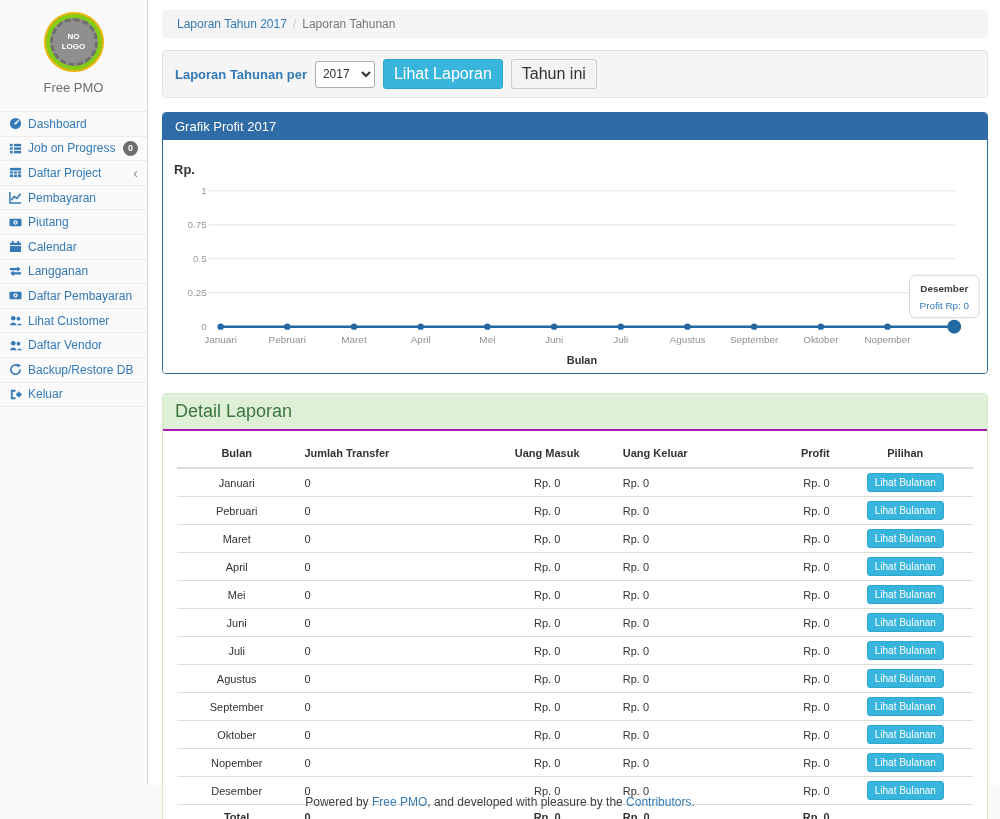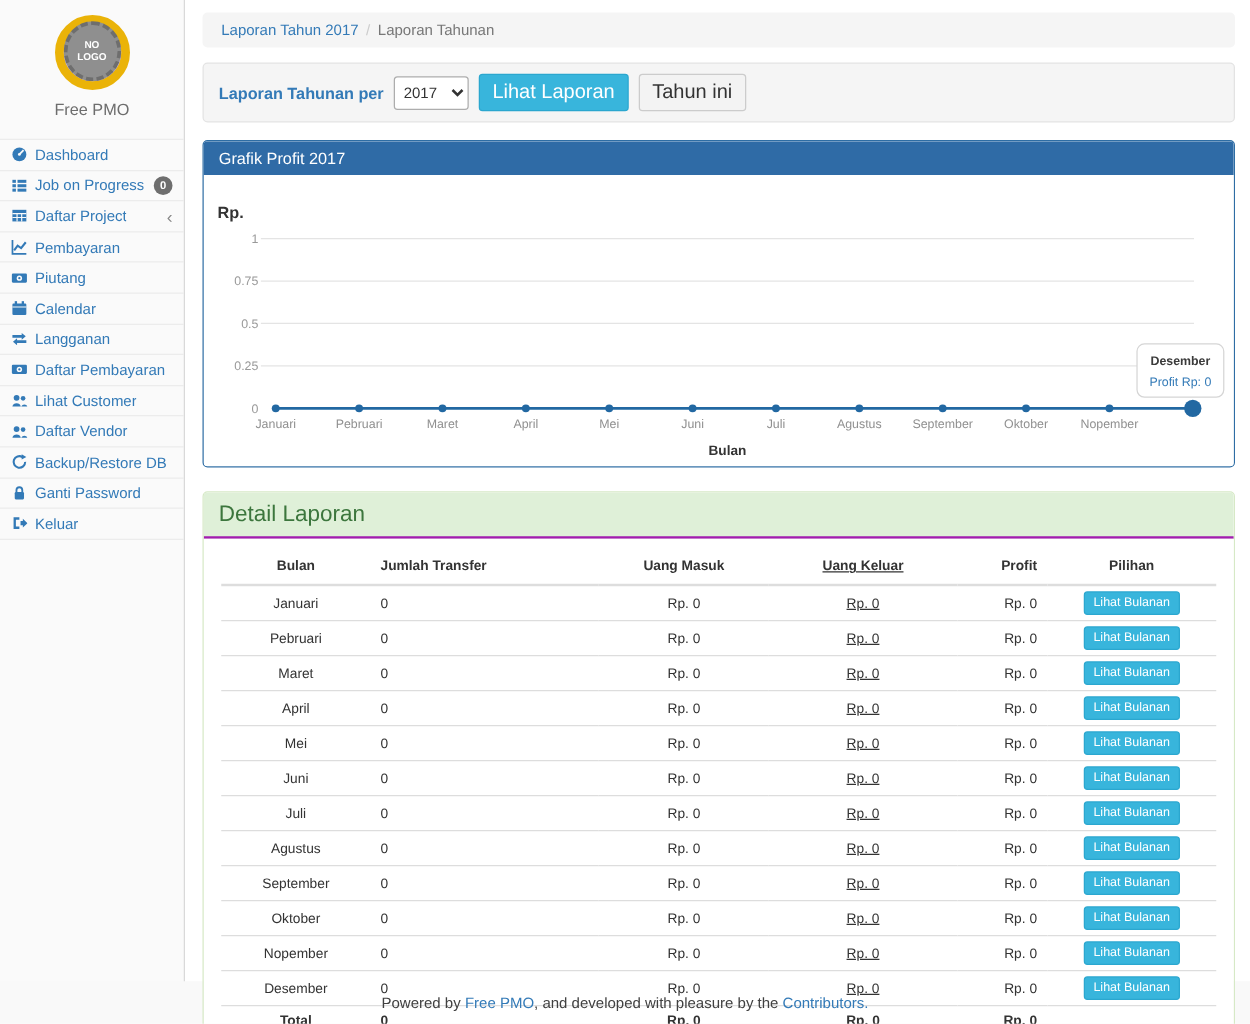--- a/index.html
+++ b/index.html
@@ -6,21 +6,21 @@
   html,body { width:1000px; height:819px; overflow:hidden; }
   body {
     font-family:"Liberation Sans","DejaVu Sans",sans-serif;
     background:#f9f9f9; color:#333; font-size:12px;
   }
   .app { display:flex; width:1000px; height:785px; background:#fff; }
 
   
   .sidebar { width:148px; min-width:148px; background:#fafafa; border-right:1px solid #d9d9d9; }
   .logo-block { padding:12px 0 10px; text-align:center; }
-  .seal-outer { width:60px; height:60px; margin:0 auto; border:7px solid #eab308; border-radius:50%; display:flex; align-items:flex-end; justify-content:center; background:#c4b5fd; }
+  .seal-outer { width:60px; height:60px; margin:0 auto; border:2px solid #eab308; border-radius:50%; display:flex; align-items:center; justify-content:center; background:#84cc16; }
   .seal { width:48px; height:48px; border-radius:50%; background:#8f8f8f; border:3px dashed #6e6e6e; color:#fff; display:flex; align-items:center; justify-content:center; text-align:center; font-size:8px; font-weight:bold; line-height:1.2; white-space:pre-line; }
   .brand { margin-top:8px; color:#6d6d6d; font-size:13px; }
   .nav { margin-top:6px; border-top:1px solid #ececec; }
   .nav-item { display:flex; align-items:center; gap:6px; padding:5px 9px; border-bottom:1px solid #ececec; color:#337ab7; cursor:pointer; height:24.6px; }
   .nav-item svg { flex:0 0 auto; }
   .nav-label { white-space:nowrap; overflow:hidden; }
   .badge { margin-left:auto; background:#6e6e6e; color:#fff; border-radius:9px; font-size:9px; font-weight:bold; min-width:15px; height:15px; line-height:15px; text-align:center; padding:0 4px; }
   .chev { margin-left:auto; color:#888; font-size:14px; line-height:10px; }
 
   
@@ -45,21 +45,21 @@
   .panel-success { border:1px solid #d6e9c6; }
   .panel-success .panel-heading { background:#dff0d8; color:#3c763d; padding:7px 12px; font-size:18px; border-bottom:2px solid #a21caf; }
   .panel-success .panel-body { background:#fff; padding:8px 14px 18px; }
 
   table.report { width:100%; border-collapse:collapse; font-size:11px; color:#333; }
   table.report th { font-weight:bold; padding:8px; border-bottom:2px solid #ddd; }
   table.report td { padding:4px 8px; border-top:1px solid #ddd; height:24px; }
   .c1 { width:15%; text-align:center; }
   .c2 { width:23%; text-align:left; }
   .c3 { width:17%; text-align:center; }
-  .c4 { width:19%; text-align:center;text-decoration:underline; }
+  .c4 { width:19%; text-align:left; }
   .c5 { width:9%;  text-align:right; }
   .c6 { width:17%; text-align:center; }
   tr.total-row td { font-weight:bold; }
   .btn-month { background:#38b5dc; border:1px solid #2ba7cf; color:#fff; border-radius:3px; font-size:10px; padding:3px 7px; cursor:pointer; font-family:inherit; }
 
   
   .footer { height:34px; display:flex; align-items:center; justify-content:center; background:#f9f9f9; font-size:12px; color:#404040; }
   .footer a { color:#337ab7; text-decoration:none; }
   svg.chart { display:block; width:100%; }
 </style>
@@ -177,27 +177,20 @@
       </div>
 
       <div class="nav-item">
         <svg width="13" height="13" viewBox="0 0 14 14">
             <path d="M12 7 A5 5 0 1 1 9.6 2.8" stroke="#337ab7" stroke-width="1.8" fill="none"></path>
             <path d="M9 0.5 l4 2.2 -4 2.2 z" fill="#337ab7"></path>
           </svg>
         <span class="nav-label">Backup/Restore DB</span>
       </div>
 
-      <div class="nav-item">
-        <svg width="13" height="13" viewBox="0 0 14 14">
-            <path d="M4.5 6 V4.4 a2.5 2.5 0 0 1 5 0 V6" stroke="#337ab7" stroke-width="1.6" fill="none"></path>
-            <rect x="3" y="6" width="8" height="6.5" rx="1" fill="#337ab7"></rect>
-          </svg>
-        <span class="nav-label">Ganti Password</span>
-      </div>
 
       <div class="nav-item">
         <svg width="13" height="13" viewBox="0 0 14 14" fill="#337ab7">
             <path d="M2 2 h5 v2 H4 v6 h3 v2 H2 z"></path>
             <path d="M8 5.2 h2 V3.3 L14 7 l-4 3.7 V8.8 H8 z"></path>
           </svg>
         <span class="nav-label">Keluar</span>
       </div>
 
     </div>

